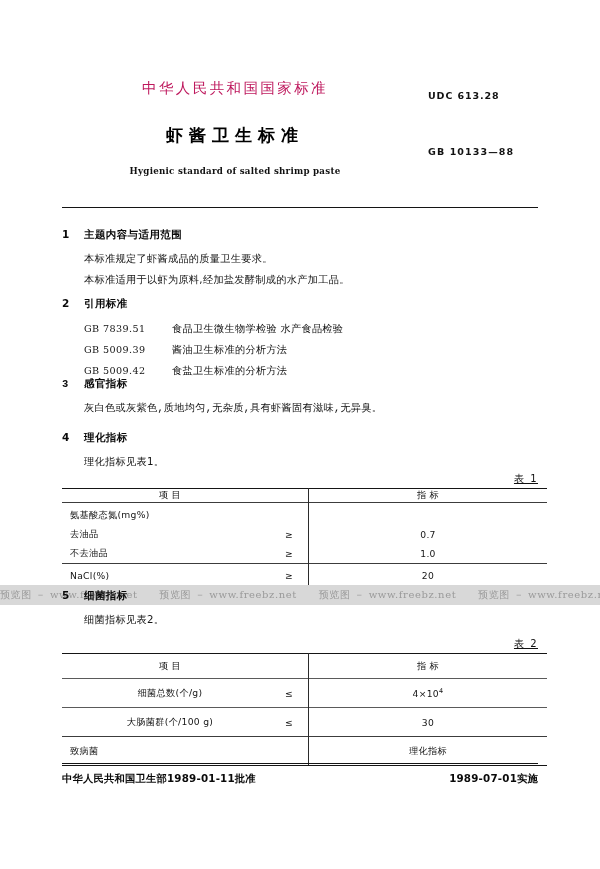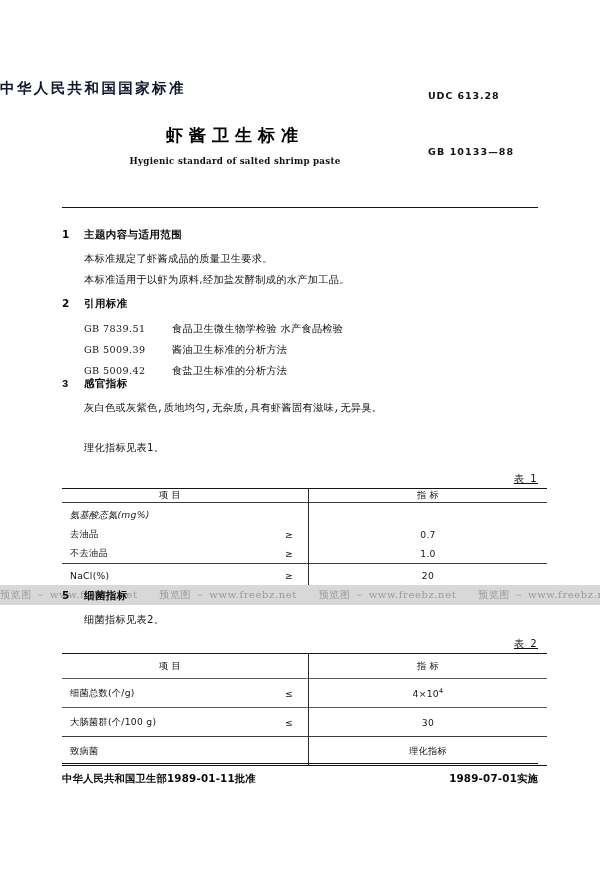--- a/index.html
+++ b/index.html
@@ -24,25 +24,25 @@
     position: absolute;
     left: 0;
     top: 0;
     width: 600px;
   }
   .nat-std-title {
     position: absolute;
     left: 0;
     top: 79px;
     width: 470px;
-    text-align: left;
+    text-align: center;
     font-size: 14.5px;
-    font-weight: bold;
+    font-weight: normal;
     letter-spacing: 2.4px;
-    color: #0f172a;
+    color: #be185d;
   }
   .udc-code {
     position: absolute;
     left: 428px;
     top: 90px;
     font-size: 9.5px;
     font-weight: bold;
     letter-spacing: 0.9px;
     color: #111;
   }
@@ -63,21 +63,21 @@
     top: 130px;
     font-size: 9.5px;
     font-weight: bold;
     letter-spacing: 1.1px;
     color: #111;
     margin-top: 16px;
   }
   .en-title {
     position: absolute;
     left: 0;
-    top: 156px;
+    top: 166px;
     width: 470px;
     text-align: center;
     font-size: 8.7px;
     font-weight: bold;
     font-family: "DejaVu Serif", "Liberation Serif", serif;
     letter-spacing: 0.25px;
     color: #111;
   }
   .header-rule {
     position: absolute;
@@ -148,34 +148,34 @@
   }
   table.std-table td {
     font-size: 9.2px;
     color: #141414;
     padding: 0;
     vertical-align: middle;
     letter-spacing: 0.3px;
     margin-left: 16px;
   }
   .rule-thick-top { border-top: 1.7px solid #151515; }
-  .rule-thin { border-top: 0.8px solid #5a5a5a; }
+  .rule-thin { border-top: 0.8px solid #5a5a5a; text-align: center; }
   .rule-med { border-top: 1.1px solid #3c3c3c; }
   .rule-thick-bot { border-bottom: 1.7px solid #151515; }
 
   .col-item   { width: 200px; padding-left: 8px !important; }
   .col-sign   { width: 38px; text-align: center; border-right: 1.1px solid #2b2b2b; }
   .col-value  { width: 238px; text-align: center; }
 
   .hdr-cell {
     text-align: center;
     font-size: 9.6px;
   }
   .sign { font-size: 10px; color: #333; }
-  .cell-indent1 { padding-left: 8px; font-style: italic; }
+  .cell-indent1 { padding-left: 8px; }
   .cell-indent2 { padding-left: 28px; }
   .cell-indent3 { padding-left: 20px; }
   sup { font-size: 6.5px; vertical-align: super; }
 
   
   .watermark-band {
     position: absolute;
     left: 0;
     top: 585px;
     width: 600px;
@@ -261,20 +261,23 @@
   </div>
 
   <div class="section" style="top:377px;font-family:Liberation Mono, monospace;">
     <div class="sec-head">
       <span class="sec-num">3</span><span>感官指标</span>
     </div>
     <div class="para" style="margin-top:10px;">灰白色或灰紫色,质地均匀,无杂质,具有虾酱固有滋味,无异臭。</div>
   </div>
 
   <div class="section" style="top:431px;">
+    <div class="sec-head">
+      <span class="sec-num">4</span><span>理化指标</span>
+    </div>
     <div class="para" style="margin-top:10px;">理化指标见表1。</div>
   </div>
 
   <div class="tbl-caption" style="top:472px;">表 1</div>
 
   <table class="std-table" style="top:488px;">
     <tbody>
       <tr>
         <td class="col-item hdr-cell rule-thick-top">项        目</td>
         <td class="col-sign rule-thick-top"></td>

